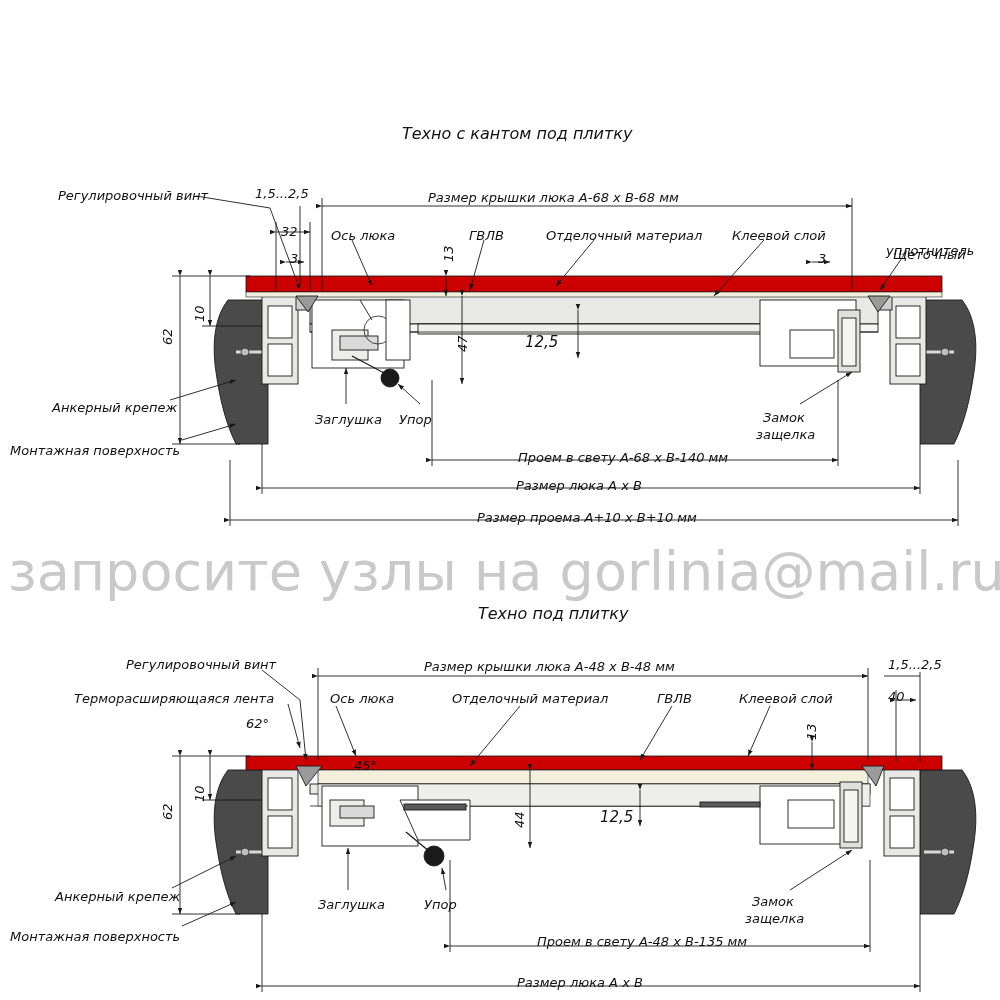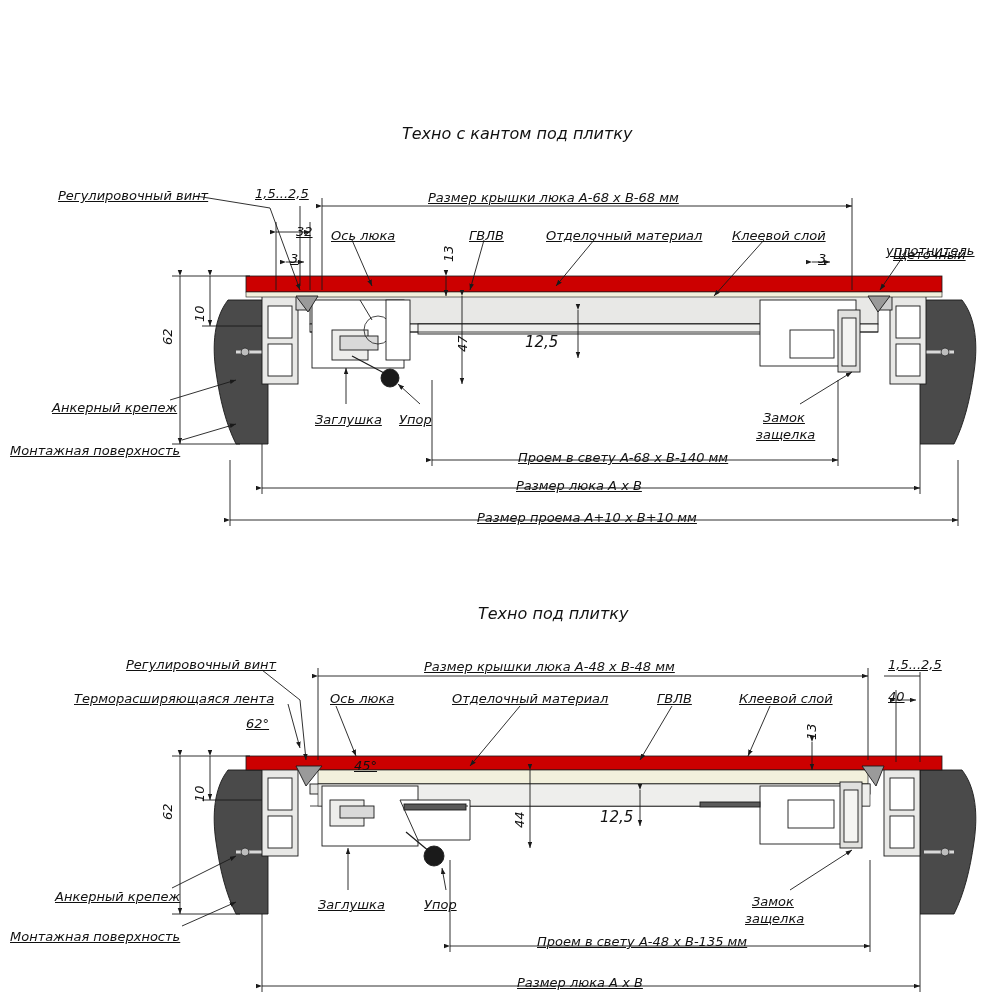--- a/index.html
+++ b/index.html
@@ -1,21 +1,21 @@
 <!DOCTYPE html>
 <html><head>
 <meta charset="utf-8">
 <style>
   html,body{margin:0;padding:0;background:#ffffff;}
   body{width:1000px;height:1000px;position:relative;overflow:hidden;
        font-family:"DejaVu Sans",sans-serif;color:#1a1a1a;}
   .page{position:absolute;left:0;top:0;width:908px;height:1000px;}
   svg{position:absolute;left:0;top:0;}
   .lbl{position:absolute;font-style:italic;font-size:13px;white-space:nowrap;
-       color:#111;font-family:"DejaVu Sans",sans-serif;text-decoration:underline;}
+       color:#111;font-family:"DejaVu Sans",sans-serif;}
   .ttl{position:absolute;font-style:italic;font-size:16px;white-space:nowrap;color:#111;}
   .dim{position:absolute;font-style:italic;font-size:15px;white-space:nowrap;color:#111;}
   .dimv{position:absolute;font-style:italic;font-size:13px;white-space:nowrap;color:#111;
         transform:rotate(-90deg);transform-origin:left top;}
   .wm{position:absolute;left:8px;top:540px;width:990px;font-size:54px;
       color:#c9c9c9;font-family:"DejaVu Sans",sans-serif;letter-spacing:0px;
       white-space:nowrap;}
 </style>
 </head>
 <body>
@@ -201,21 +201,21 @@
     <path d="M920,914 L920,992"></path>
   </g>
 </svg>
 
 <div class="ttl" style="left:402px;top:124px;">Техно  с кантом под плитку</div>
 <div class="ttl" style="left:478px;top:604px;">Техно под плитку</div>
 
 <div class="lbl" style="left:58px;top:188px;">Регулировочный винт</div>
 <div class="lbl" style="left:255px;top:186px;">1,5...2,5</div>
 <div class="lbl" style="left:428px;top:190px;">Размер крышки люка  А-68 х В-68 мм</div>
-<div class="lbl" style="left:296px;top:224px;">32</div>
+<div class="lbl" style="left:281px;top:224px;">32</div>
 <div class="lbl" style="left:331px;top:228px;">Ось люка</div>
 <div class="lbl" style="left:469px;top:228px;">ГВЛВ</div>
 <div class="lbl" style="left:546px;top:228px;">Отделочный материал</div>
 <div class="lbl" style="left:732px;top:228px;">Клеевой слой</div>
 <div class="lbl" style="left:893px;top:226px;margin-top:21px;">Щеточный</div>
 <div class="lbl" style="left:886px;top:243px;text-align:right;">уплотнитель</div>
 <div class="lbl" style="left:290px;top:251px;">3</div>
 <div class="lbl" style="left:818px;top:251px;">3</div>
 <div class="lbl" style="left:52px;top:400px;">Анкерный крепеж</div>
 <div class="lbl" style="left:10px;top:443px;">Монтажная поверхность</div>
@@ -250,14 +250,15 @@
 <div class="dim" style="left:600px;top:808px;">12,5</div>
 <div class="lbl" style="left:55px;top:889px;">Анкерный крепеж</div>
 <div class="lbl" style="left:318px;top:897px;">Заглушка</div>
 <div class="lbl" style="left:424px;top:897px;">Упор</div>
 <div class="lbl" style="left:752px;top:894px;">Замок</div>
 <div class="lbl" style="left:745px;top:911px;">защелка</div>
 <div class="lbl" style="left:10px;top:929px;">Монтажная поверхность</div>
 <div class="lbl" style="left:537px;top:934px;">Проем в свету А-48 х В-135 мм</div>
 <div class="lbl" style="left:517px;top:975px;">Размер люка А х В</div>
 
+<div class="wm">запросите узлы на gorlinia@mail.ru</div>
 
 </div>
 
 </body></html>

